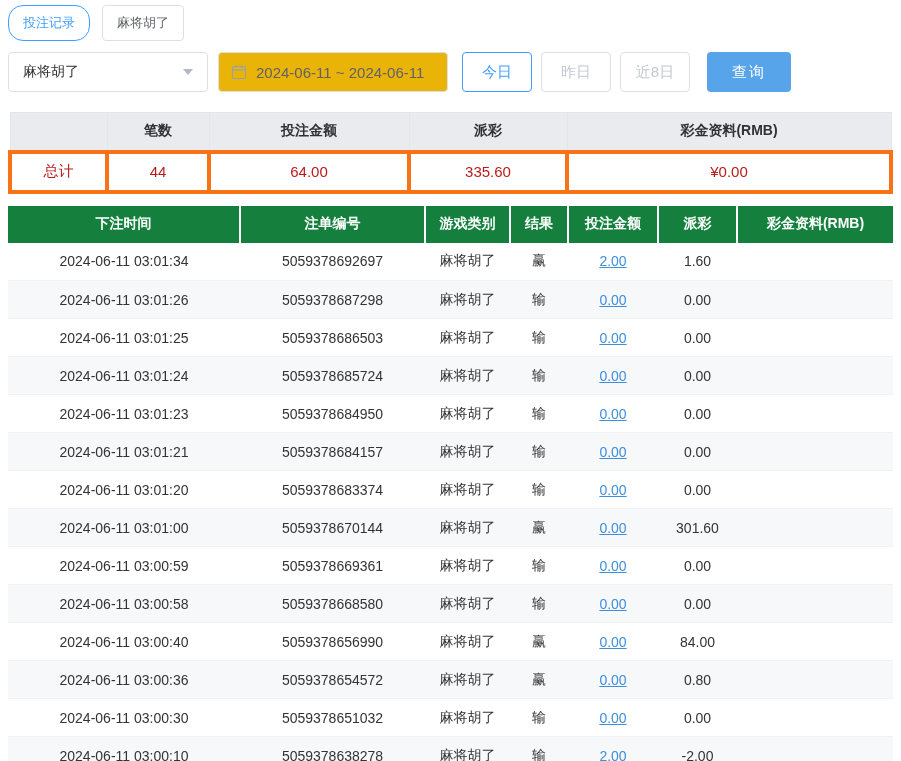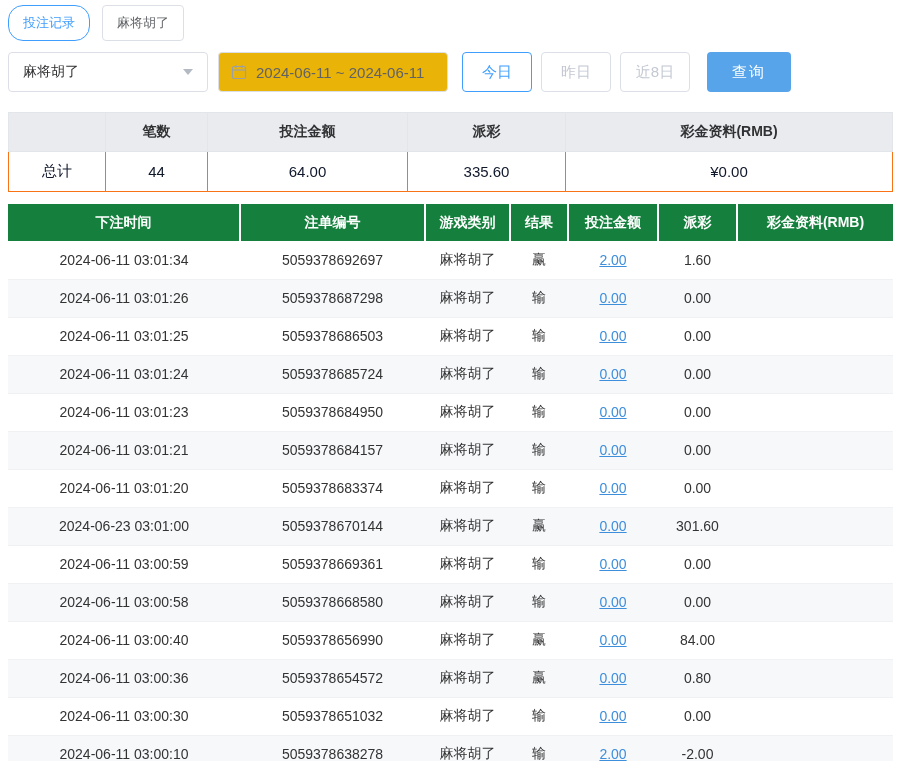--- a/index.html
+++ b/index.html
@@ -53,21 +53,21 @@
   table { border-collapse: collapse; width: 100%; table-layout: fixed; }
 
   
   .summary { margin-top: 20px; }
   .summary th {
     background: #e9ebee; height: 39px; font-size: 14px; font-weight: bold;
     color: #303133; border: 1px solid #e2e5ea; text-align: center;
   }
   .summary td {
     height: 40px; font-size: 15px; text-align: center;
-    border: 1px solid #f97316; background: #fff; color: #0f172a;
+    border: 4px solid #f97316; background: #fff; color: #b91c1c;
   }
 
   
   .main { margin-top: 12px; }
   .main th {
     background: #15803d; color: #fff; font-size: 14px; font-weight: bold;
     height: 37px; border-right: 2px solid #fff; 
   }
   .main th:last-child { border-right: none; }
   .main td {
@@ -243,21 +243,21 @@
     <td>麻将胡了</td>
     <td>输</td>
     <td>
       <a class="amount-link">0.00</a>
     </td>
     <td>0.00</td>
     <td></td>
   </tr>
 
   <tr>
-    <td>2024-06-23 03:01:00</td>
+    <td>2024-06-11 03:01:00</td>
     <td>5059378670144</td>
     <td>麻将胡了</td>
     <td>赢</td>
     <td>
       <a class="amount-link">0.00</a>
     </td>
     <td>301.60</td>
     <td></td>
   </tr>
 

